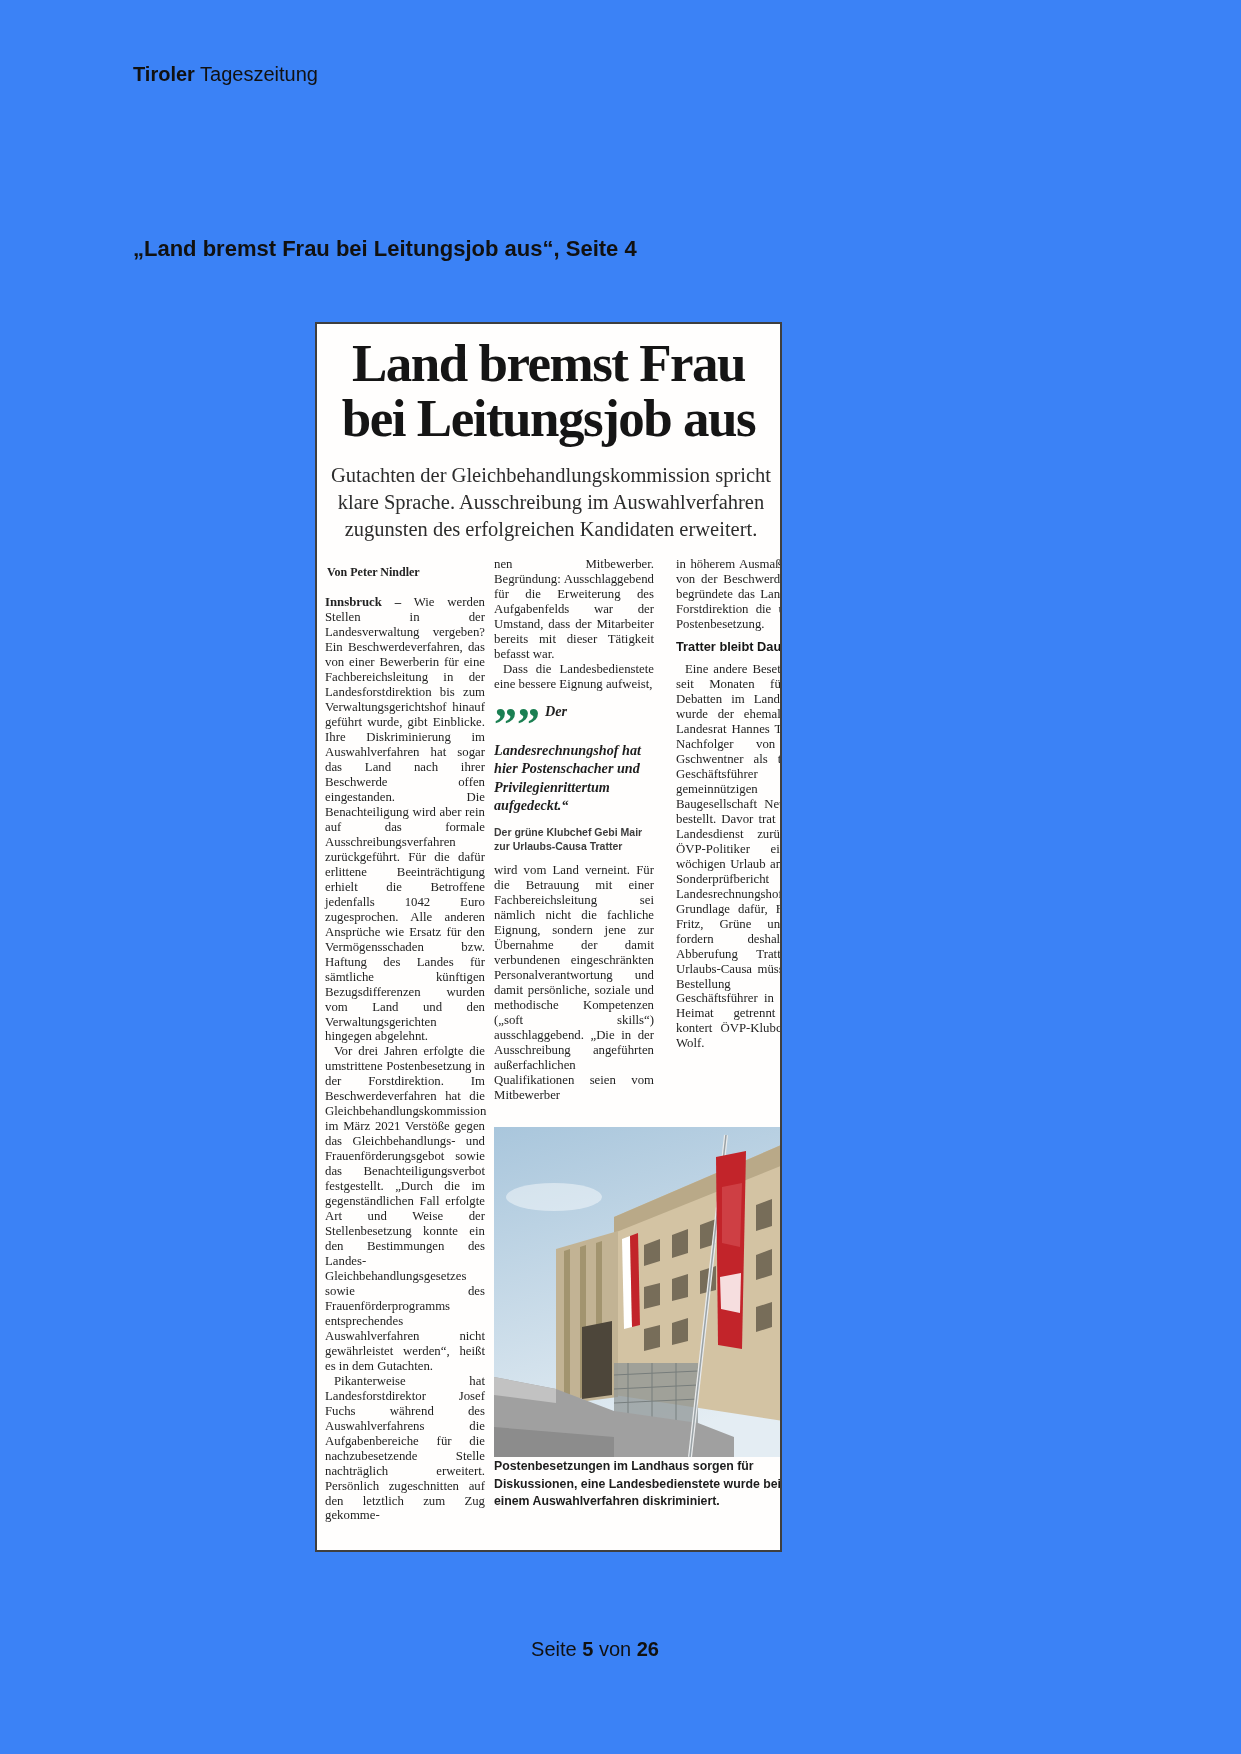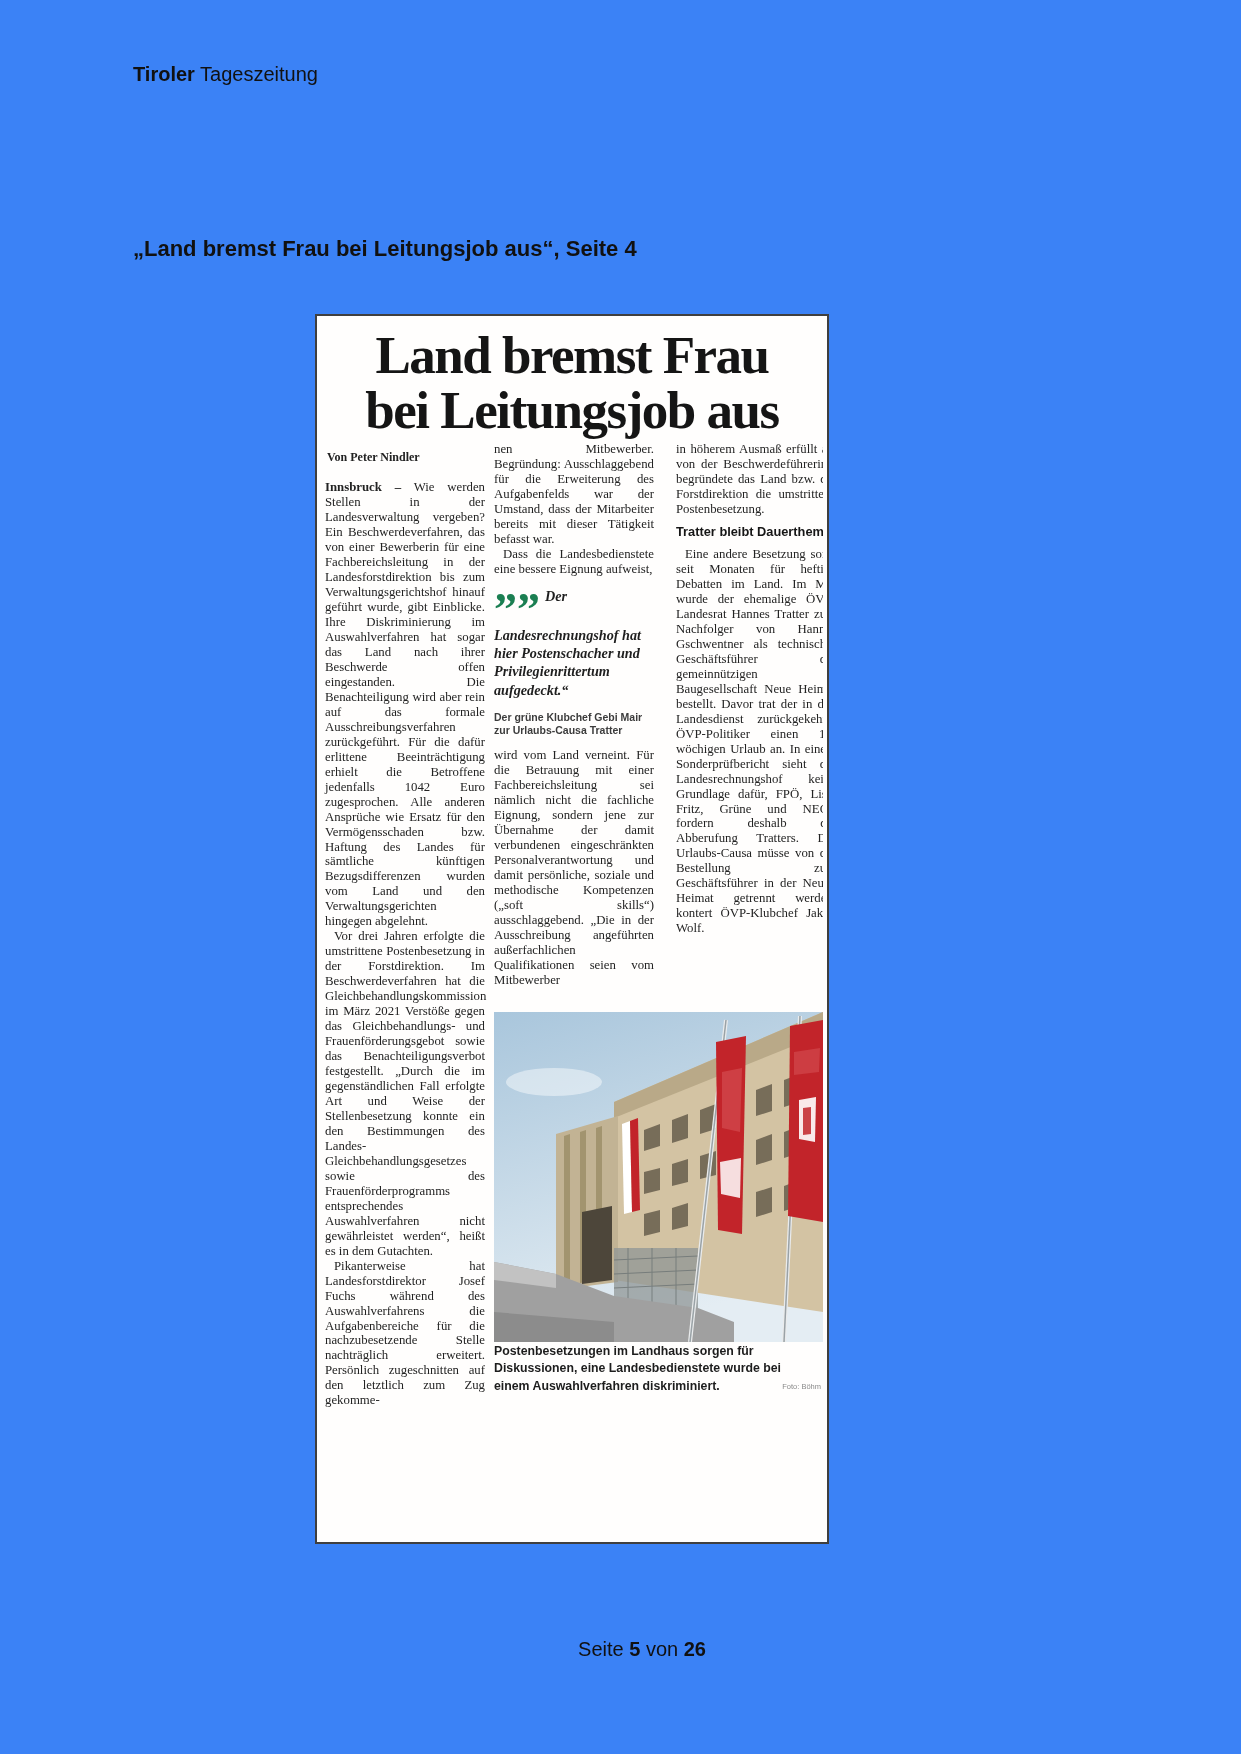--- a/index.html
+++ b/index.html
@@ -2,21 +2,21 @@
 <html><head>
 <meta charset="utf-8">
 <style>
   html,body{margin:0;padding:0;background:#ffffff;}
   .page{position:relative;width:1241px;height:1754px;background:#3b82f6;margin:0 auto;overflow:hidden;
         font-family:"Liberation Sans",sans-serif;color:#1a1a1a;}
   .brand{position:absolute;left:133px;top:63px;font-size:20px;color:#111;}
   .brand b{font-weight:700;}
   .doc-heading{position:absolute;left:133px;top:236px;font-size:22px;font-weight:700;color:#111;}
 
-  .clip{position:absolute;left:315px;top:314px;width:514px;height:1230px;border:2px solid #3f3f3f;
+  .clip{position:absolute;left:315px;top:322px;width:467px;height:1230px;border:2px solid #3f3f3f;
         background:#fffefd;box-sizing:border-box;padding:8px 8px 0 8px;overflow:hidden;}
   .headline{font-family:"Liberation Serif",serif;font-weight:700;font-size:53px;line-height:1.04;
             letter-spacing:-1.5px;text-align:center;color:#151515;margin-top:4px;}
   .subhead{font-family:"Liberation Serif",serif;font-size:20.5px;line-height:1.32;color:#2d2d2d;
            text-align:center;width:452px;margin:16px auto 14px auto;}
   .byline{font-size:12px;font-weight:700;color:#222;margin:8px 0 16px 2px;}
 
   .article-body{display:flex;gap:9px;margin-top:4px;}
   .col{width:160px;flex:0 0 160px;font-family:"Liberation Serif",serif;font-size:12.8px;line-height:1.17;
        color:#232323;text-align:justify;}
@@ -34,39 +34,40 @@
                color:#3c3c3c;line-height:1.3;margin:12px 0 10px 0;text-align:left;}
 
   .subhead-inline{font-family:"Liberation Sans",sans-serif;font-weight:700;font-size:12.8px;
                   color:#161616;margin:8px 0 7px 0;text-align:left;}
 
   .photo{width:329px;height:330px;margin-top:4px;overflow:hidden;background:#c6d6e2;}
   .caption{position:relative;margin-top:1px;font-size:12.3px;font-weight:700;color:#1d1d1d;
            line-height:1.4;font-family:"Liberation Sans",sans-serif;padding-right:4px;}
   .credit{position:absolute;right:2px;bottom:2px;font-size:7.5px;font-weight:400;color:#8a8a8a;}
 
-  .footer{position:absolute;top:1638px;left:0;width:1190px;text-align:center;font-size:20px;color:#111;padding-left:47px;}
+  .footer{position:absolute;top:1638px;left:0;width:1190px;text-align:center;font-size:20px;color:#111;}
   .footer b{font-weight:700;}
 </style>
 </head>
 <body>
 
 <div class="page">
 
   <div class="brand"><b>Tiroler</b><span> Tageszeitung</span></div>
 
   <div class="doc-heading">„Land bremst Frau bei Leitungsjob aus“, Seite 4</div>
 
   <div class="clip">
 
     <div class="headline">
       <div>Land bremst Frau</div>
       <div>bei Leitungsjob aus</div>
     </div>
 
+    <div class="subhead">Gutachten der Gleichbehandlungskommission spricht klare Sprache. Ausschreibung im Auswahlverfahren zugunsten des erfolgreichen Kandidaten erweitert.</div>
 
     <div class="article-body">
 
       <div class="col">
         <div class="byline">Von Peter Nindler</div>
         <p><b>Innsbruck –</b><span> Wie werden Stellen in der Landesverwaltung vergeben? Ein Beschwerdeverfahren, das von einer Bewerberin für eine Fachbereichsleitung in der Landesforstdirektion bis zum Verwaltungsgerichtshof hinauf geführt wurde, gibt Einblicke. Ihre Diskriminierung im Auswahlverfahren hat sogar das Land nach ihrer Beschwerde offen eingestanden. Die Benachteiligung wird aber rein auf das formale Ausschreibungsverfahren zurückgeführt. Für die dafür erlittene Beeinträchtigung erhielt die Betroffene jedenfalls 1042 Euro zugesprochen. Alle anderen Ansprüche wie Ersatz für den Vermögensschaden bzw. Haftung des Landes für sämtliche künftigen Bezugsdifferenzen wurden vom Land und den Verwaltungsgerichten hingegen abgelehnt.</span></p>
         <p class="indent">Vor drei Jahren erfolgte die umstrittene Postenbesetzung in der Forstdirektion. Im Beschwerdeverfahren hat die Gleichbehandlungskommission im März 2021 Verstöße gegen das Gleichbehandlungs- und Frauenförderungsgebot sowie das Benachteiligungsverbot festgestellt. „Durch die im gegenständlichen Fall erfolgte Art und Weise der Stellenbesetzung konnte ein den Bestimmungen des Landes-Gleichbehandlungsgesetzes sowie des Frauenförderprogramms entsprechendes Auswahlverfahren nicht gewährleistet werden“, heißt es in dem Gutachten.</p>
         <p class="indent">Pikanterweise hat Landesforstdirektor Josef Fuchs während des Auswahlverfahrens die Aufgabenbereiche für die nachzubesetzende Stelle nachträglich erweitert. Persönlich zugeschnitten auf den letztlich zum Zug gekomme-</p>
       </div>
 

